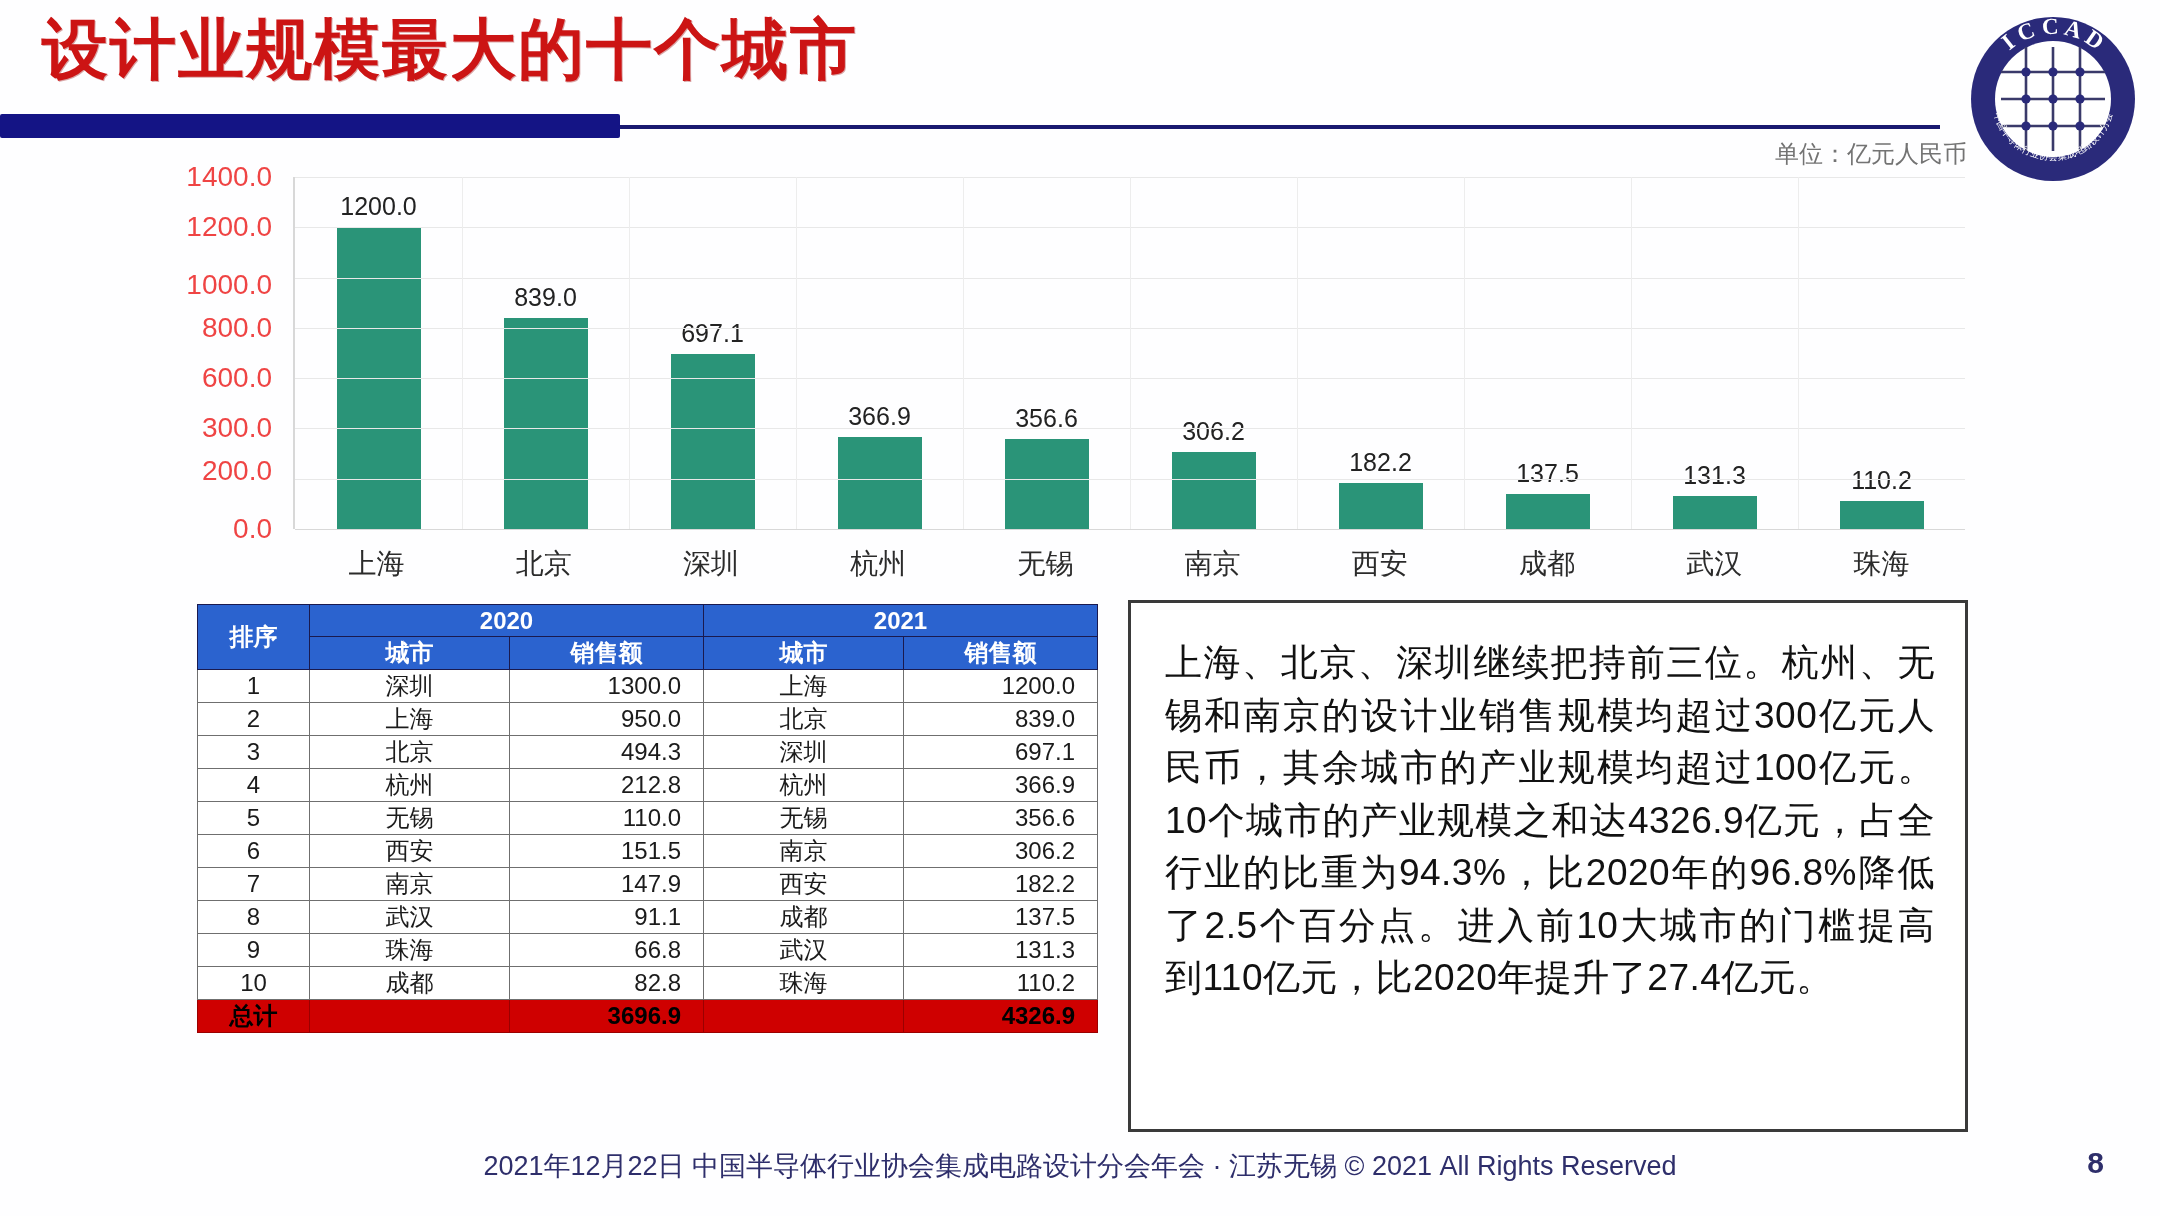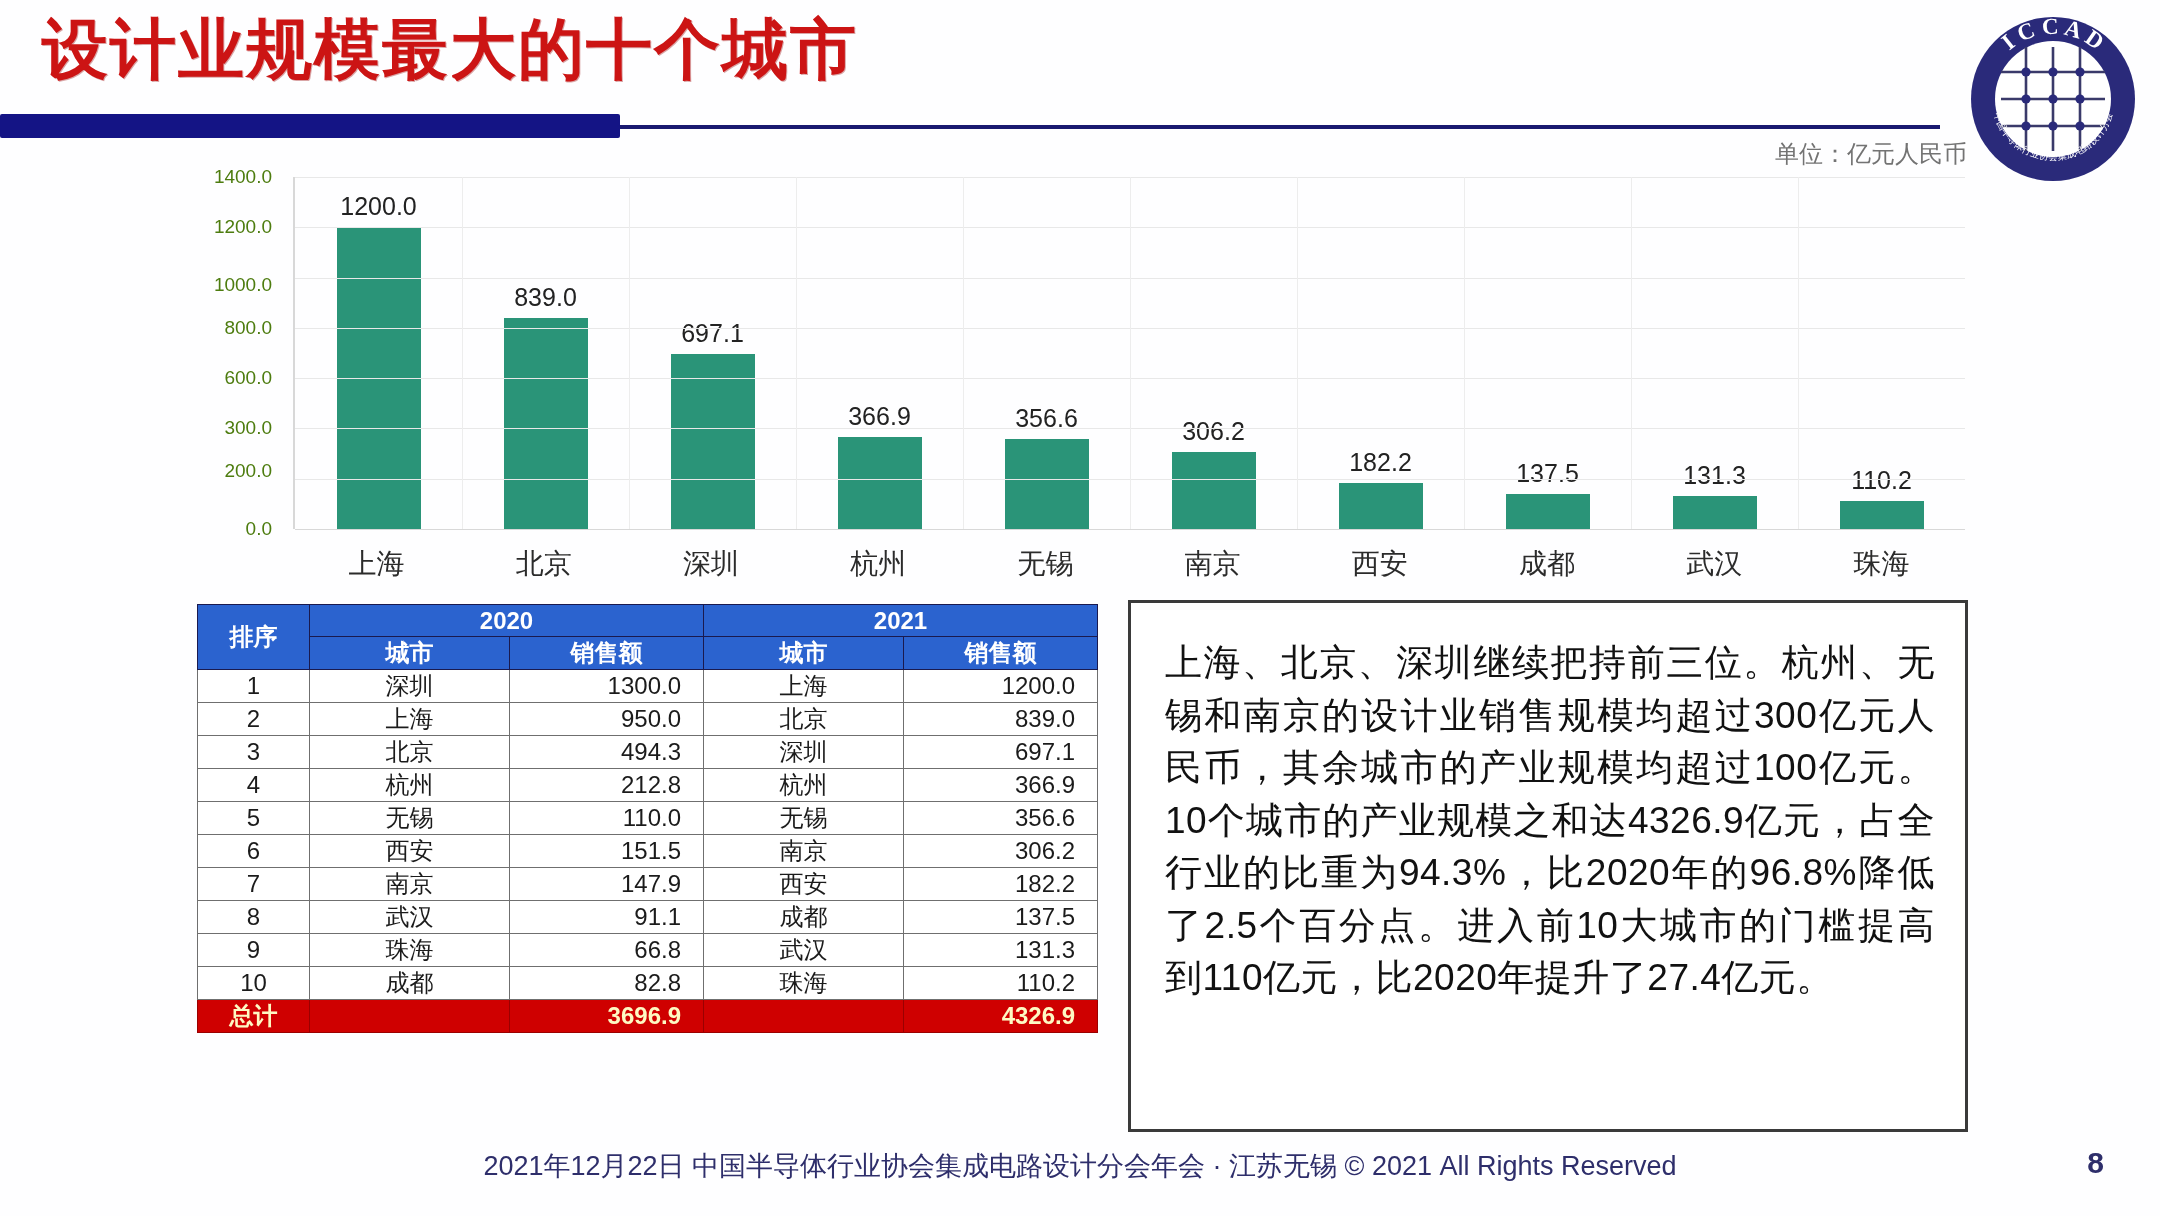--- a/index.html
+++ b/index.html
@@ -34,21 +34,21 @@
   .unit{
     position:absolute;left:1775px;top:138px;
     font-size:24px;color:#737373;white-space:nowrap;
   }
 
   
   .chart{position:absolute;left:175px;top:160px;width:1790px;height:420px;}
   .yaxis{position:absolute;left:0;top:0;width:105px;height:356px;}
   .ytick{
     position:absolute;right:8px;width:100px;text-align:right;
-    font-size:19px;color:#4d7c0f;transform:translateY(-50%);
+    font-size:28px;color:#ef4444;transform:translateY(-50%);
     white-space:nowrap;
   }
   .plot{
     position:absolute;left:118px;top:17px;right:0;height:352px;
     border-left:2px solid #d8d8d8;
   }
   .gridline{position:absolute;left:0;right:0;height:1px;background:#e8e8e8;}
   .gridline.base{background:#d8d8d8;}
   .vline{position:absolute;top:0;bottom:0;width:1px;background:#ededed;}
   .bars{position:absolute;left:0;right:0;top:0;bottom:0;display:flex;}
@@ -73,21 +73,21 @@
     text-align:center;background:#ffffff;
   }
   thead th{
     background:#2b63cf;color:#ffffff;font-weight:bold;border-color:#1a1a4f;
   }
   td.num{text-align:right;padding-right:22px;}
   .col-rank{width:112px;}
   .col-city{width:200px;}
   .col-sales{width:194px;}
   tr.total td,tr.total th{
-    background:#cf0000;color:#fef9c3;font-weight:bold;border-color:#9a0000;
+    background:#cf0000;color:#000000;font-weight:bold;border-color:#9a0000;
   }
   tr.total td.num{text-align:right;padding-right:22px;}
 
   
   .note{
     position:absolute;left:1128px;top:600px;width:840px;height:532px;
     border:3px solid #3a3a3a;background:#ffffff;box-sizing:border-box;
     padding:34px 30px 20px 34px;
   }
   .note p{

